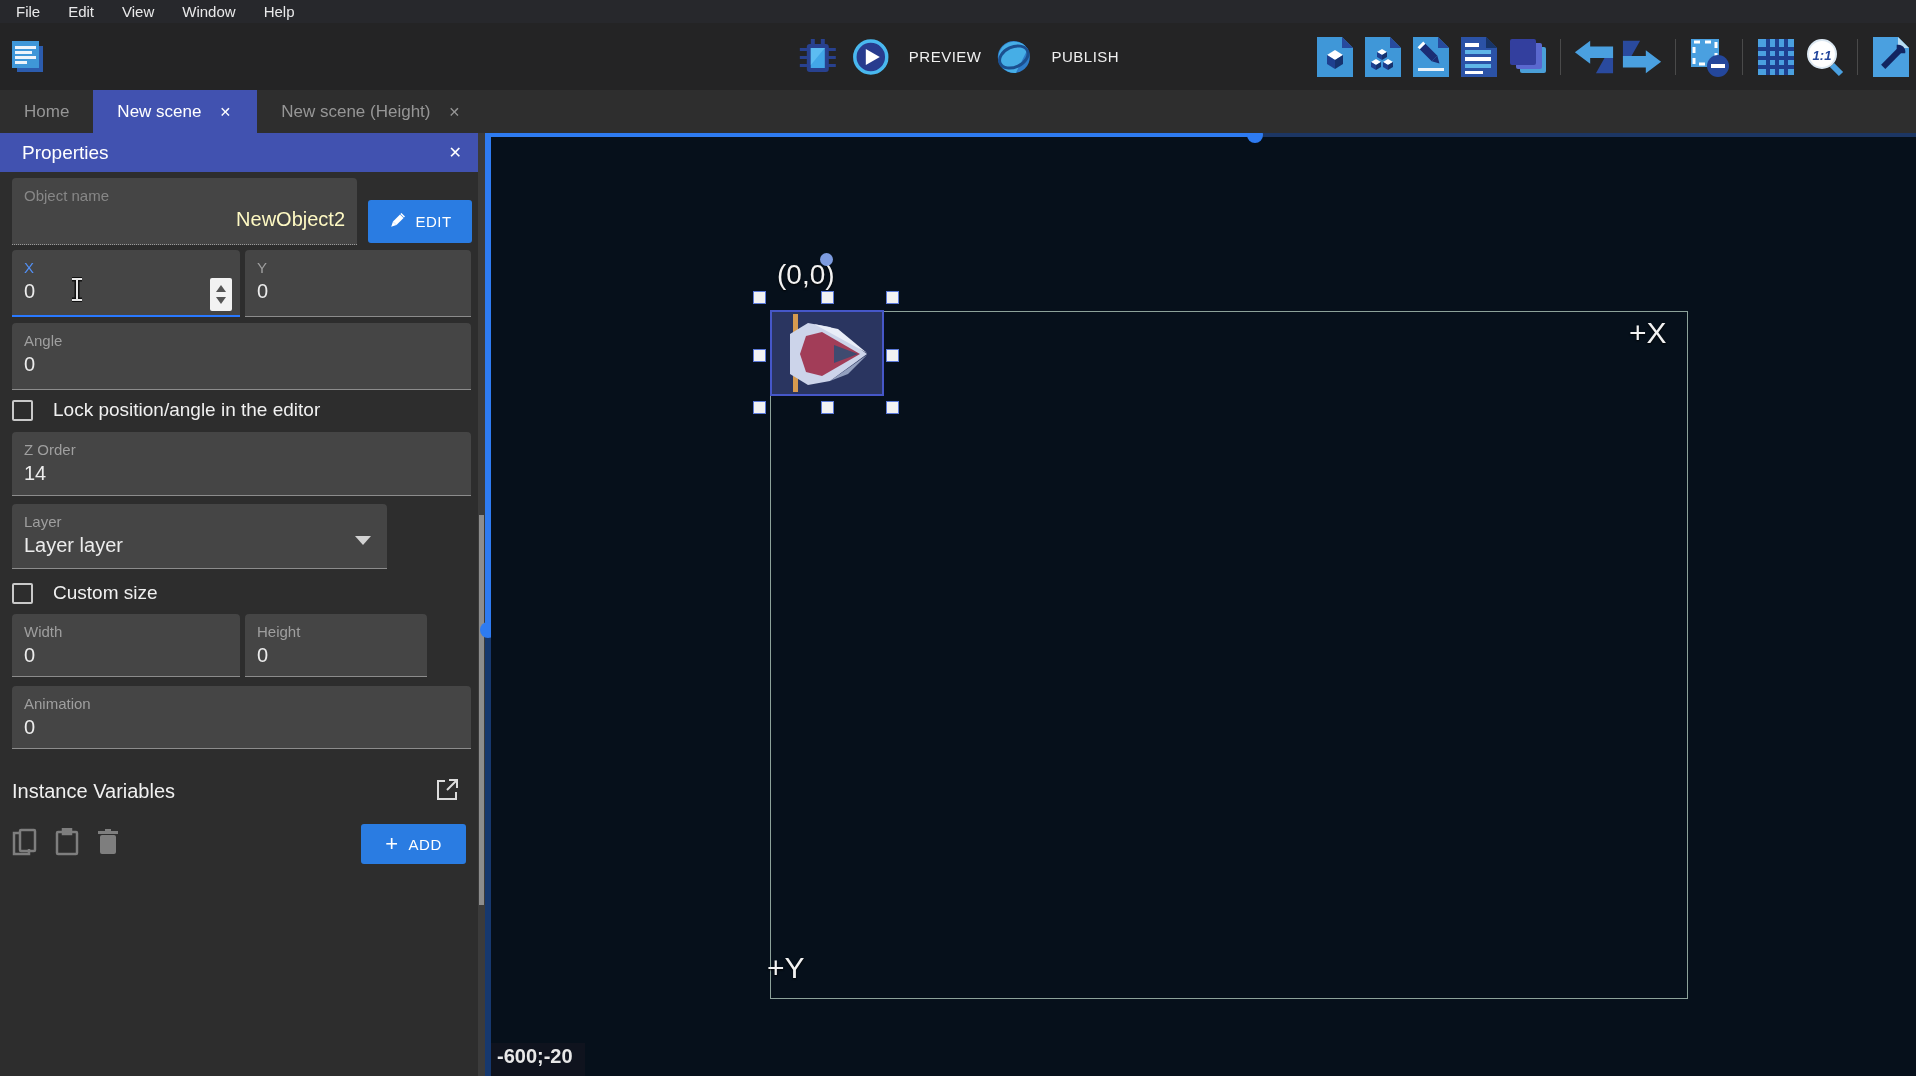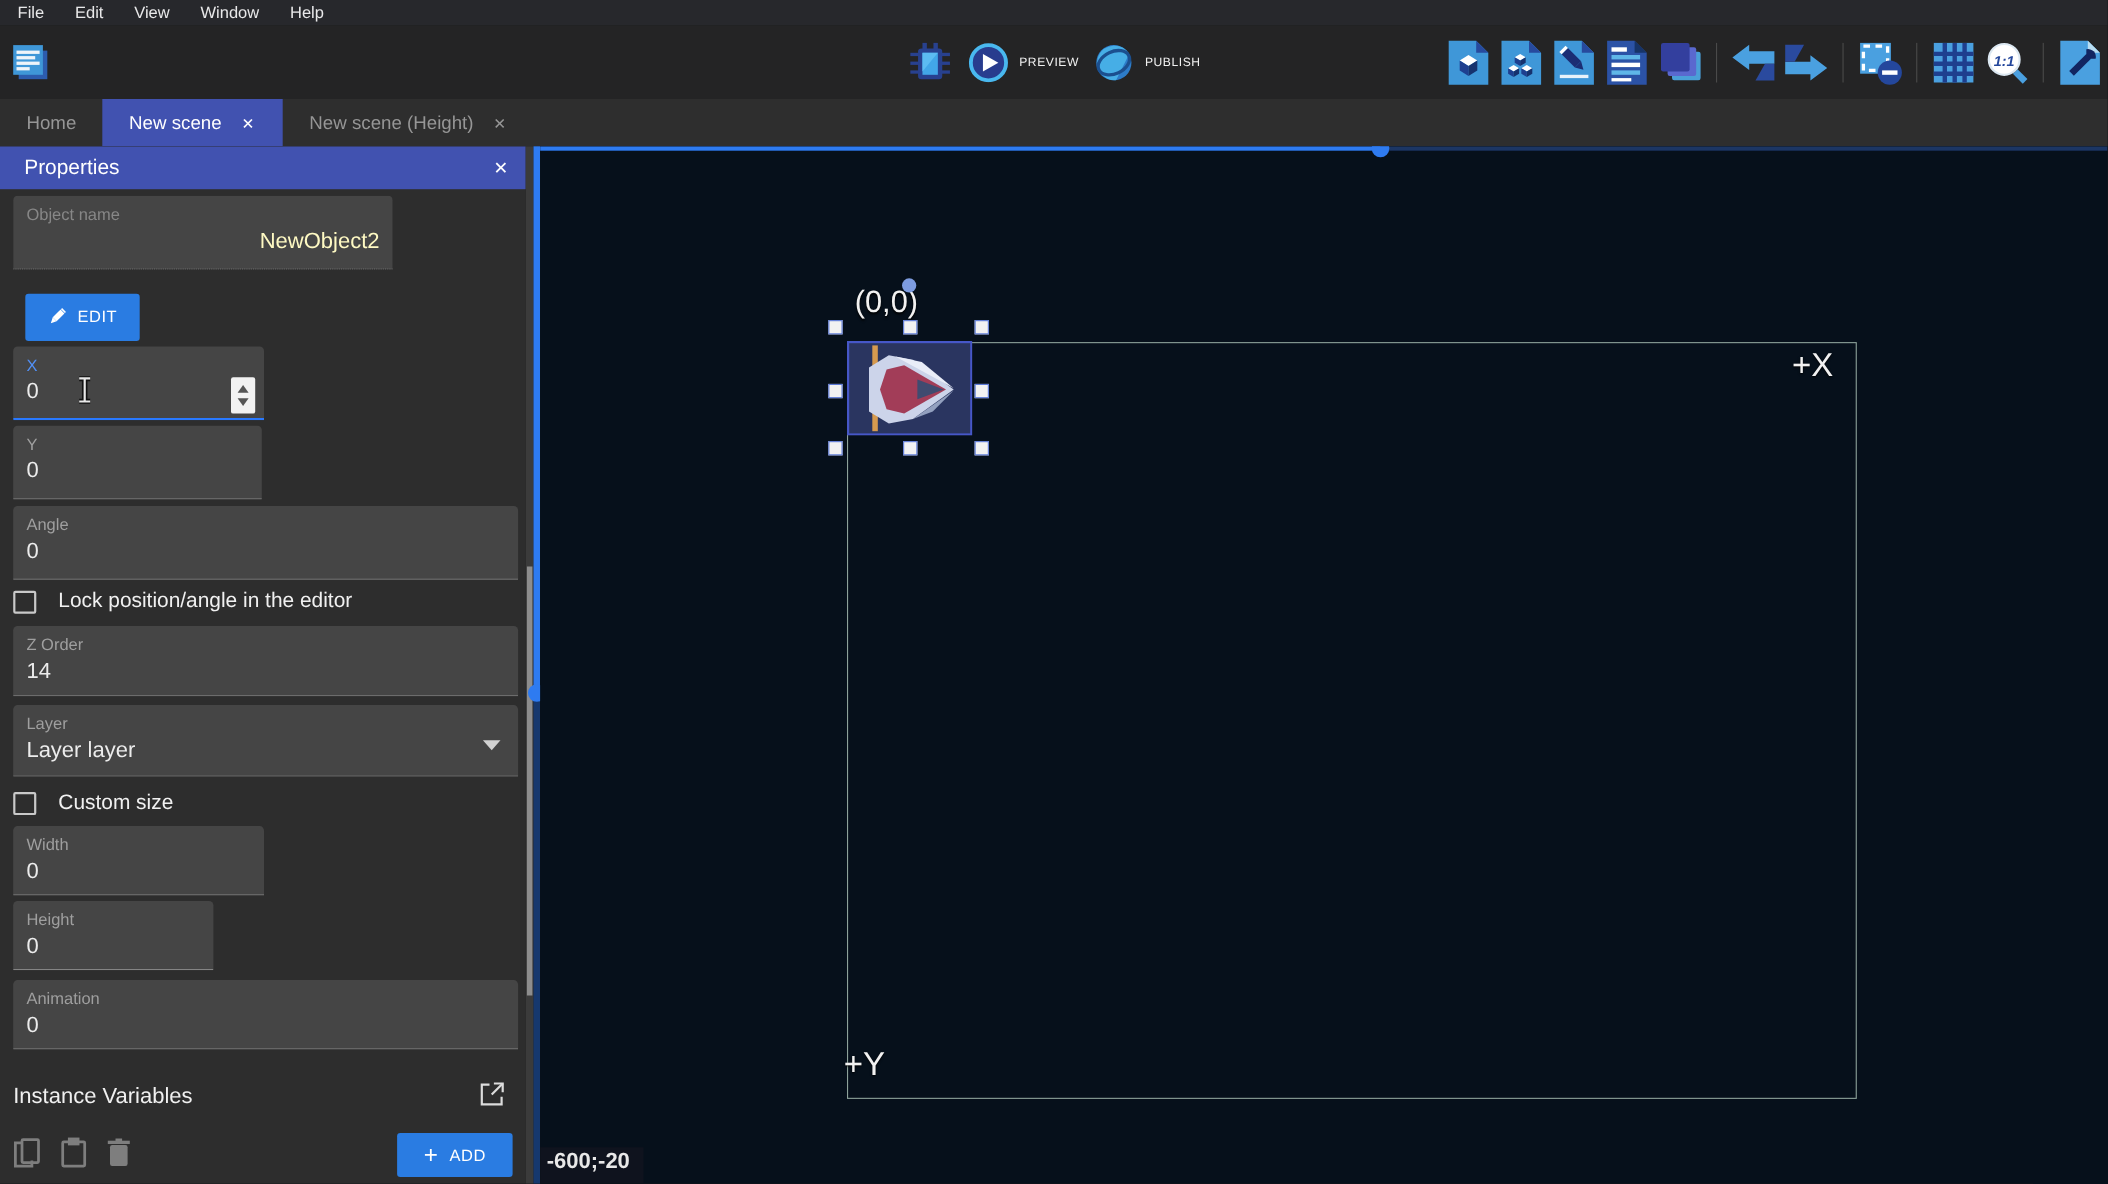--- a/index.html
+++ b/index.html
@@ -8,21 +8,21 @@
 
   
   #menubar { position:absolute; left:0; top:0; width:1916px; height:23px; background:#27282c;
     display:flex; align-items:center; padding-left:2px; }
   .menu-item { color:#e9e9ea; font-size:15px; padding:0 14px; height:23px; display:flex; align-items:center; cursor:default; }
 
   #toolbar { position:absolute; left:0; top:23px; width:1916px; height:67px; background:#242425; }
   #project-manager-btn { position:absolute; left:8px; top:14px; width:40px; height:40px; display:flex; align-items:center; justify-content:center; }
   #toolbar-center { position:absolute; left:50%; top:0; height:67px; transform:translateX(-50%);
     display:flex; align-items:center; gap:14px; }
-  .tb-text-btn { display:flex; align-items:center; gap:10px; color:#f0f0f0; font-size:11px; letter-spacing:.5px; }
+  .tb-text-btn { display:flex; align-items:center; gap:20px; color:#f0f0f0; font-size:15px; letter-spacing:.5px; }
   #toolbar-right { position:absolute; right:4px; top:0; height:67px; display:flex; align-items:center; gap:6px;font-style:italic; }
   .tb-sep { width:1px; height:36px; background:#4a4a4a; margin:0 6px; }
   .tb-icon { width:42px; height:46px; display:flex; align-items:center; justify-content:center; }
 
   
   #tabbar { position:absolute; left:0; top:90px; width:1916px; height:43px; background:#2e2e2e;
     display:flex; align-items:stretch; }
   .tab { display:flex; align-items:center; font-size:17px; color:#969696; padding:0 24px; gap:16px; }
   .tab.active { background:#4152b0; color:#ffffff; }
   .tab .close-x { font-size:14px; color:inherit; padding:2px; }
@@ -37,21 +37,21 @@
   .panel-body { padding:0 0 0 0; }
   .field { background:#454545; border-radius:4px 4px 0 0; border-bottom:1px solid #8c8c8c;
     padding:9px 12px 4px 12px; position:relative; height:67px; }
   .field .flabel { font-size:15px; color:#9f9f9f; line-height:17px; }
   .field .fvalue { font-size:20px; color:#ececec; line-height:30px; }
   .field.disabled { border-bottom:1px dotted #9a9a9a; }
   .field.disabled .flabel { color:#878787; }
   .field.disabled .fvalue { color:#fef9c3;text-align:right; }
   .field.focused { border-bottom:2px solid #2979ff; }
   .field.focused .flabel { color:#5290f5; }
-  .row { display:flex;flex-direction:column; }
+  .row { display:flex; }
   .checkbox-row { display:flex; align-items:center; margin-left:12px; }
   .checkbox { width:21px; height:21px; border:2px solid #c9c9c9; border-radius:2px; margin-right:20px; flex:0 0 auto; }
   .checkbox-label { color:#f0f0f0; font-size:19px; }
 
   .spinner { position:absolute; right:8px; top:28px; width:22px; height:33px; background:#f2f2f2; border-radius:2px;
     display:flex; flex-direction:column; align-items:center; justify-content:center; gap:5px; }
   .spin-up { width:0; height:0; border-left:5px solid transparent; border-right:5px solid transparent; border-bottom:7px solid #555; }
   .spin-down { width:0; height:0; border-left:5px solid transparent; border-right:5px solid transparent; border-top:7px solid #555; }
 
   .dd-arrow { position:absolute; right:16px; top:32px; width:0; height:0;
@@ -332,21 +332,21 @@
     <div class="checkbox-row" style="margin-top:9px;">
       <span class="checkbox"></span>
       <span class="checkbox-label">Lock position/angle in the editor</span>
     </div>
 
     <div class="field" style="width:459px; height:64px; margin:11px 0 0 12px;">
       <div class="flabel">Z Order</div>
       <div class="fvalue">14</div>
     </div>
 
-    <div class="field" style="width:459px; height:65px; margin:8px 0 0 12px;">
+    <div class="field" style="width:375px; height:65px; margin:8px 0 0 12px;">
       <div class="flabel">Layer</div>
       <div class="fvalue">Layer layer</div>
       <span class="dd-arrow"></span>
     </div>
 
     <div class="checkbox-row" style="margin-top:13px;">
       <span class="checkbox"></span>
       <span class="checkbox-label">Custom size</span>
     </div>
 

